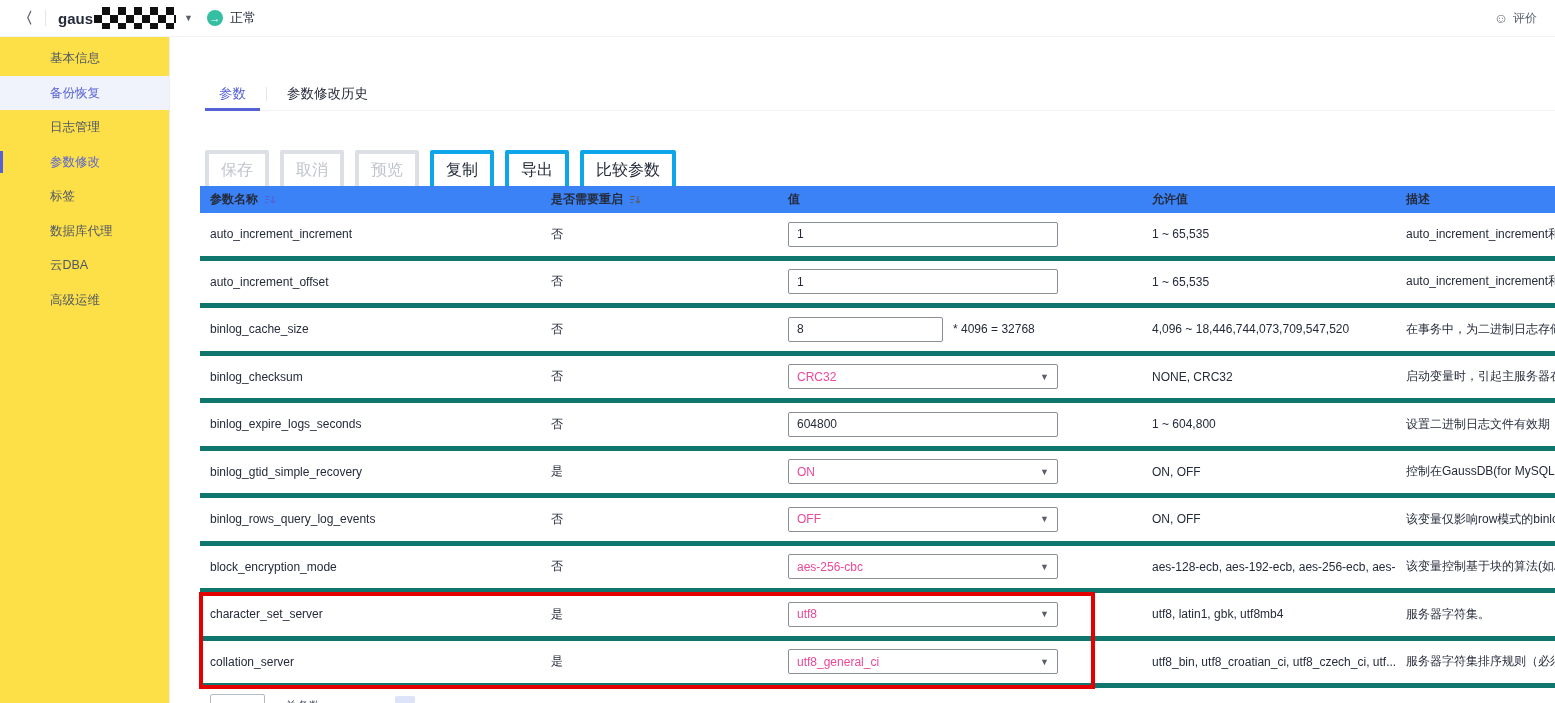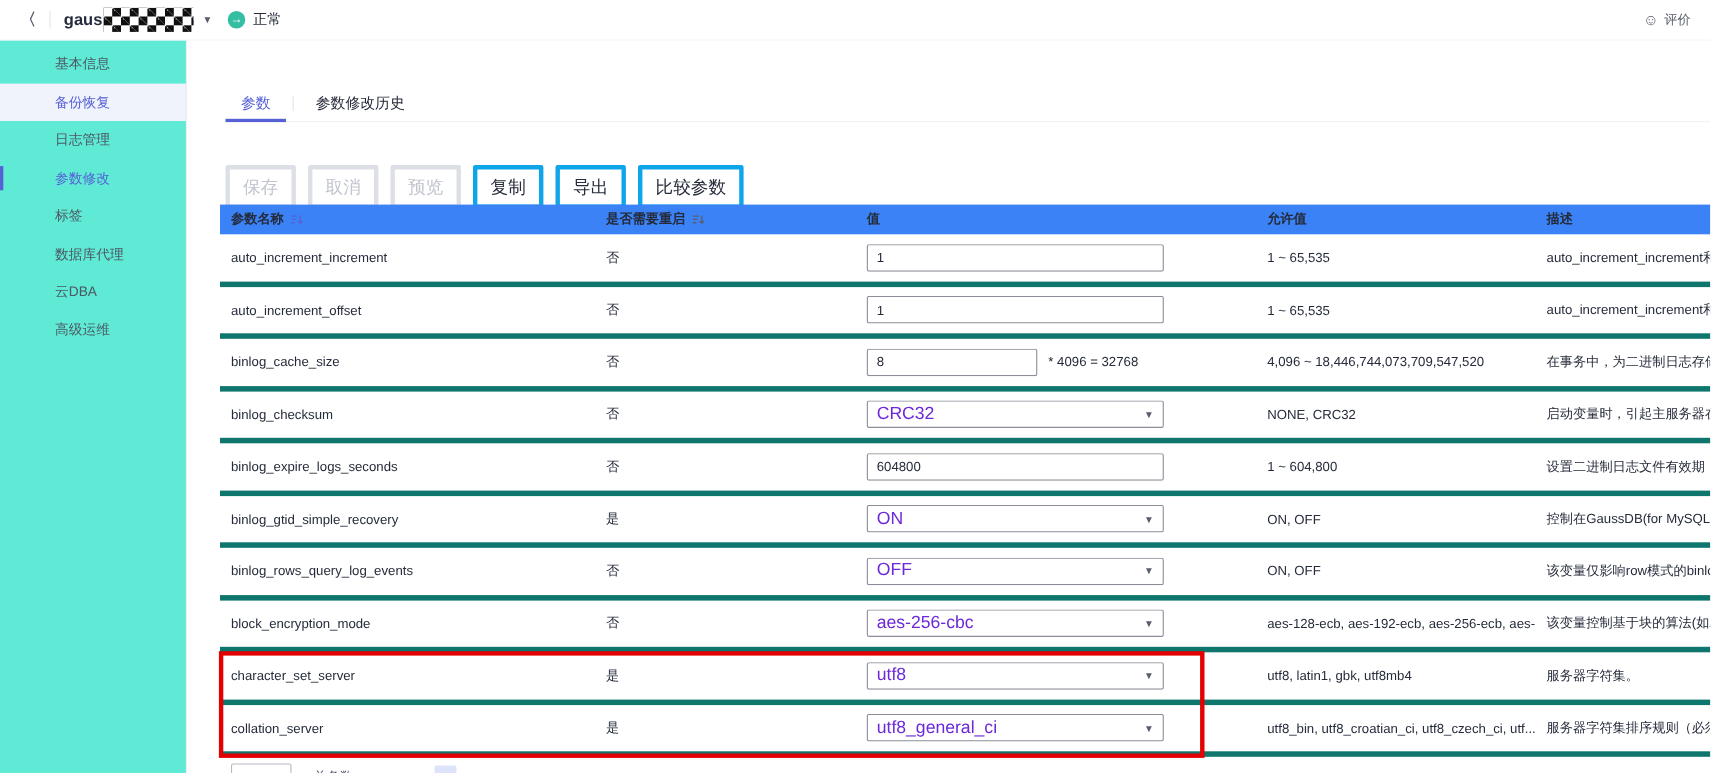--- a/index.html
+++ b/index.html
@@ -20,21 +20,21 @@
              background-position:0 0,8px 8px; background-size:16px 16px; }
   .title-caret { font-size:9px; color:#575d6c; margin:0 14px 0 2px; cursor:pointer; }
   .status-ico { width:16px; height:16px; border-radius:50%; background:#34bfa3; color:#fff;
                 font-size:11px; line-height:16px; text-align:center; margin-right:7px; }
   .status-label { font-size:13px; color:#252b3a; }
   .tb-right { margin-left:auto; display:flex; align-items:center; gap:5px; color:#575d6c;
               font-size:12px; cursor:pointer; }
   .smiley { font-size:14px; line-height:14px; }
 
   
-  .sidebar { position:absolute; top:37px; left:0; bottom:0; width:170px; background:#5eead4;
+  .sidebar { position:absolute; top:37px; left:0; bottom:0; width:170px; background:#fde047;
              border-right:1px solid #ededf0; padding-top:4px; }
   .side-item { position:relative; height:34.5px; line-height:34.5px; padding-left:50px;
                font-size:12.5px; color:#4e5766; cursor:pointer; white-space:nowrap; }
   .side-item.highlight { background:#f0f3fb; color:#5661d6; }
   .side-item.active { color:#5661d6; }
   .side-item.active::before { content:""; position:absolute; left:0; top:6px; bottom:6px;
                               width:3px; background:#5661d6; }
 
   
   .main { position:absolute; left:170px; top:37px; right:0; bottom:0; background:#fff; overflow:hidden; }
@@ -70,21 +70,21 @@
   .sort-blue { color:#5661d6; }
   .sort-gray { color:#575d6c; }
 
   .val-input { width:270px; height:25px; border:1px solid #8a8e99; border-radius:2px;
                font-size:12px; color:#252b3a; padding:0 8px;
                font-family:"Liberation Sans","DejaVu Sans",sans-serif; background:#fff; }
   .val-input.short { width:155px; }
   .val-select { width:270px; height:25px; border:1px solid #8a8e99; border-radius:2px;
                 display:flex; align-items:center; justify-content:space-between;
                 padding:0 8px; cursor:pointer; background:#fff; }
-  .sel-text { font-size:16px; color:#6d28d9; }
+  .sel-text { font-size:12px; color:#ec4899; }
   .sel-caret { font-size:9px; color:#575d6c; }
   .val-suffix { margin-left:10px; font-size:12px; color:#252b3a; }
 
   
   .red-box { position:absolute; left:199px; top:592px; width:896px; height:97px;
              border:4px solid #e30000; z-index:40; pointer-events:none; }
 
   
   .pagination { position:absolute; left:210px; top:694px; display:flex; align-items:center; }
   .page-size-box { width:55px; height:24px; border:1px solid #b6bac4; border-radius:2px; background:#fff; }

